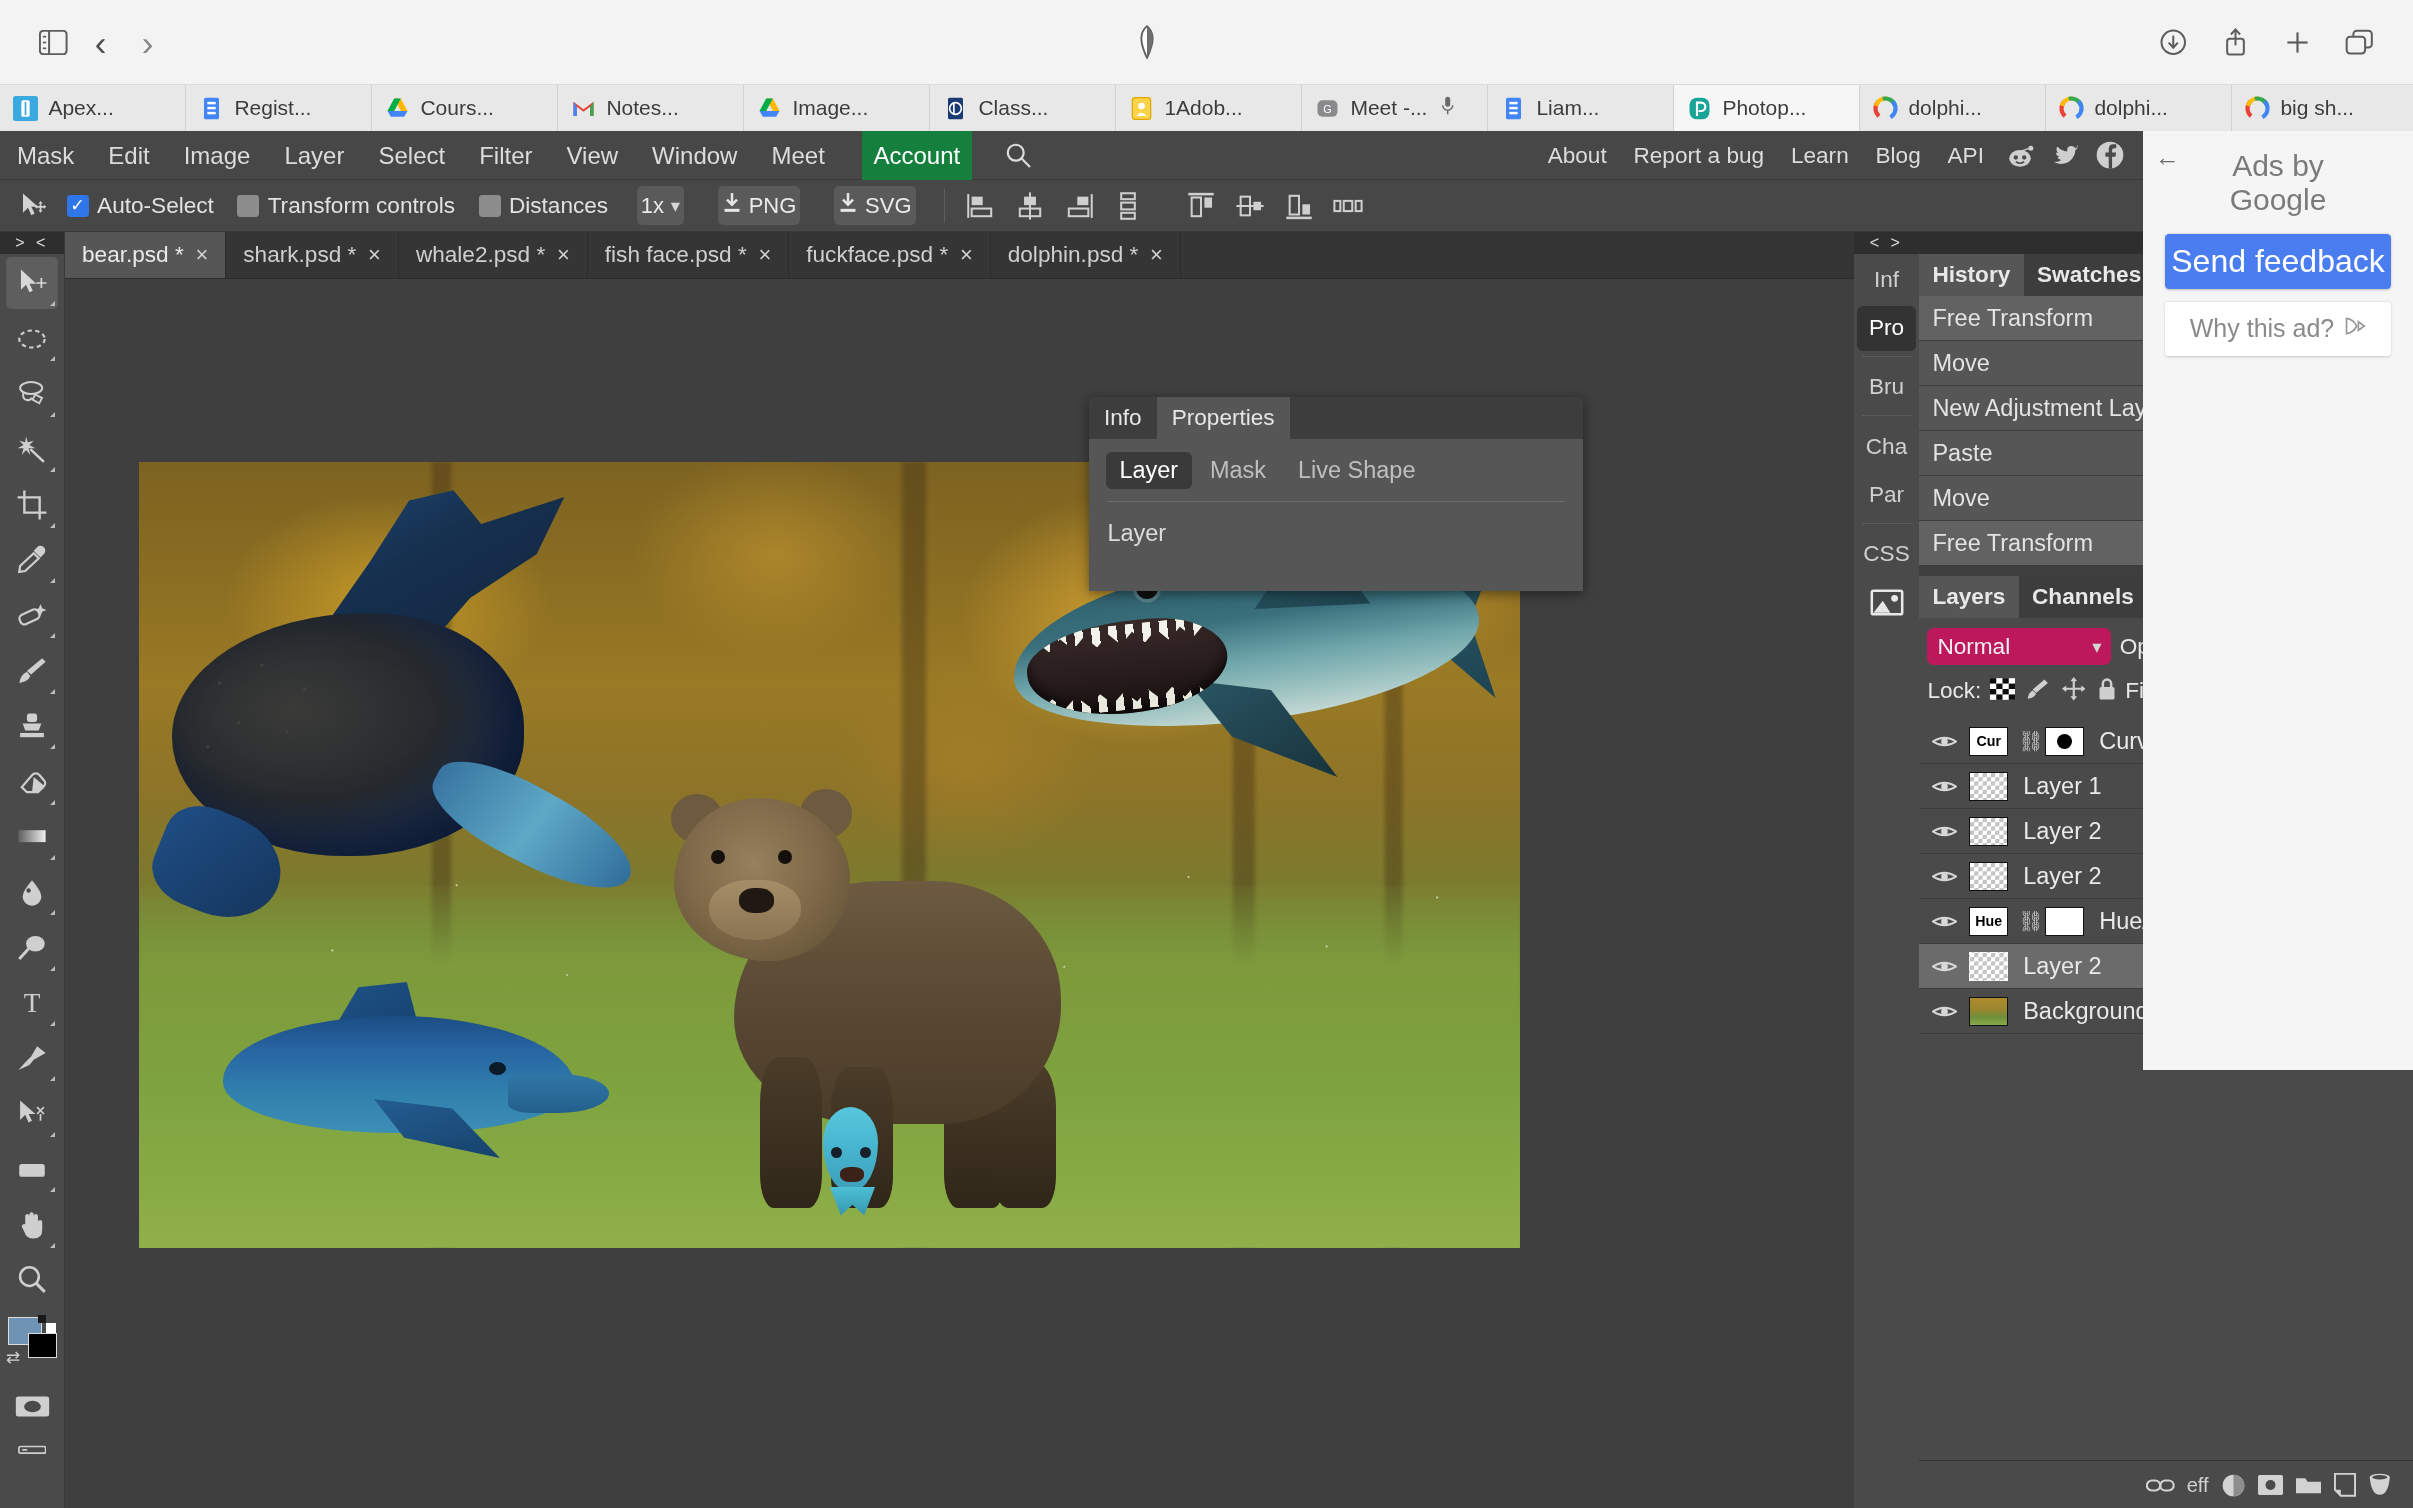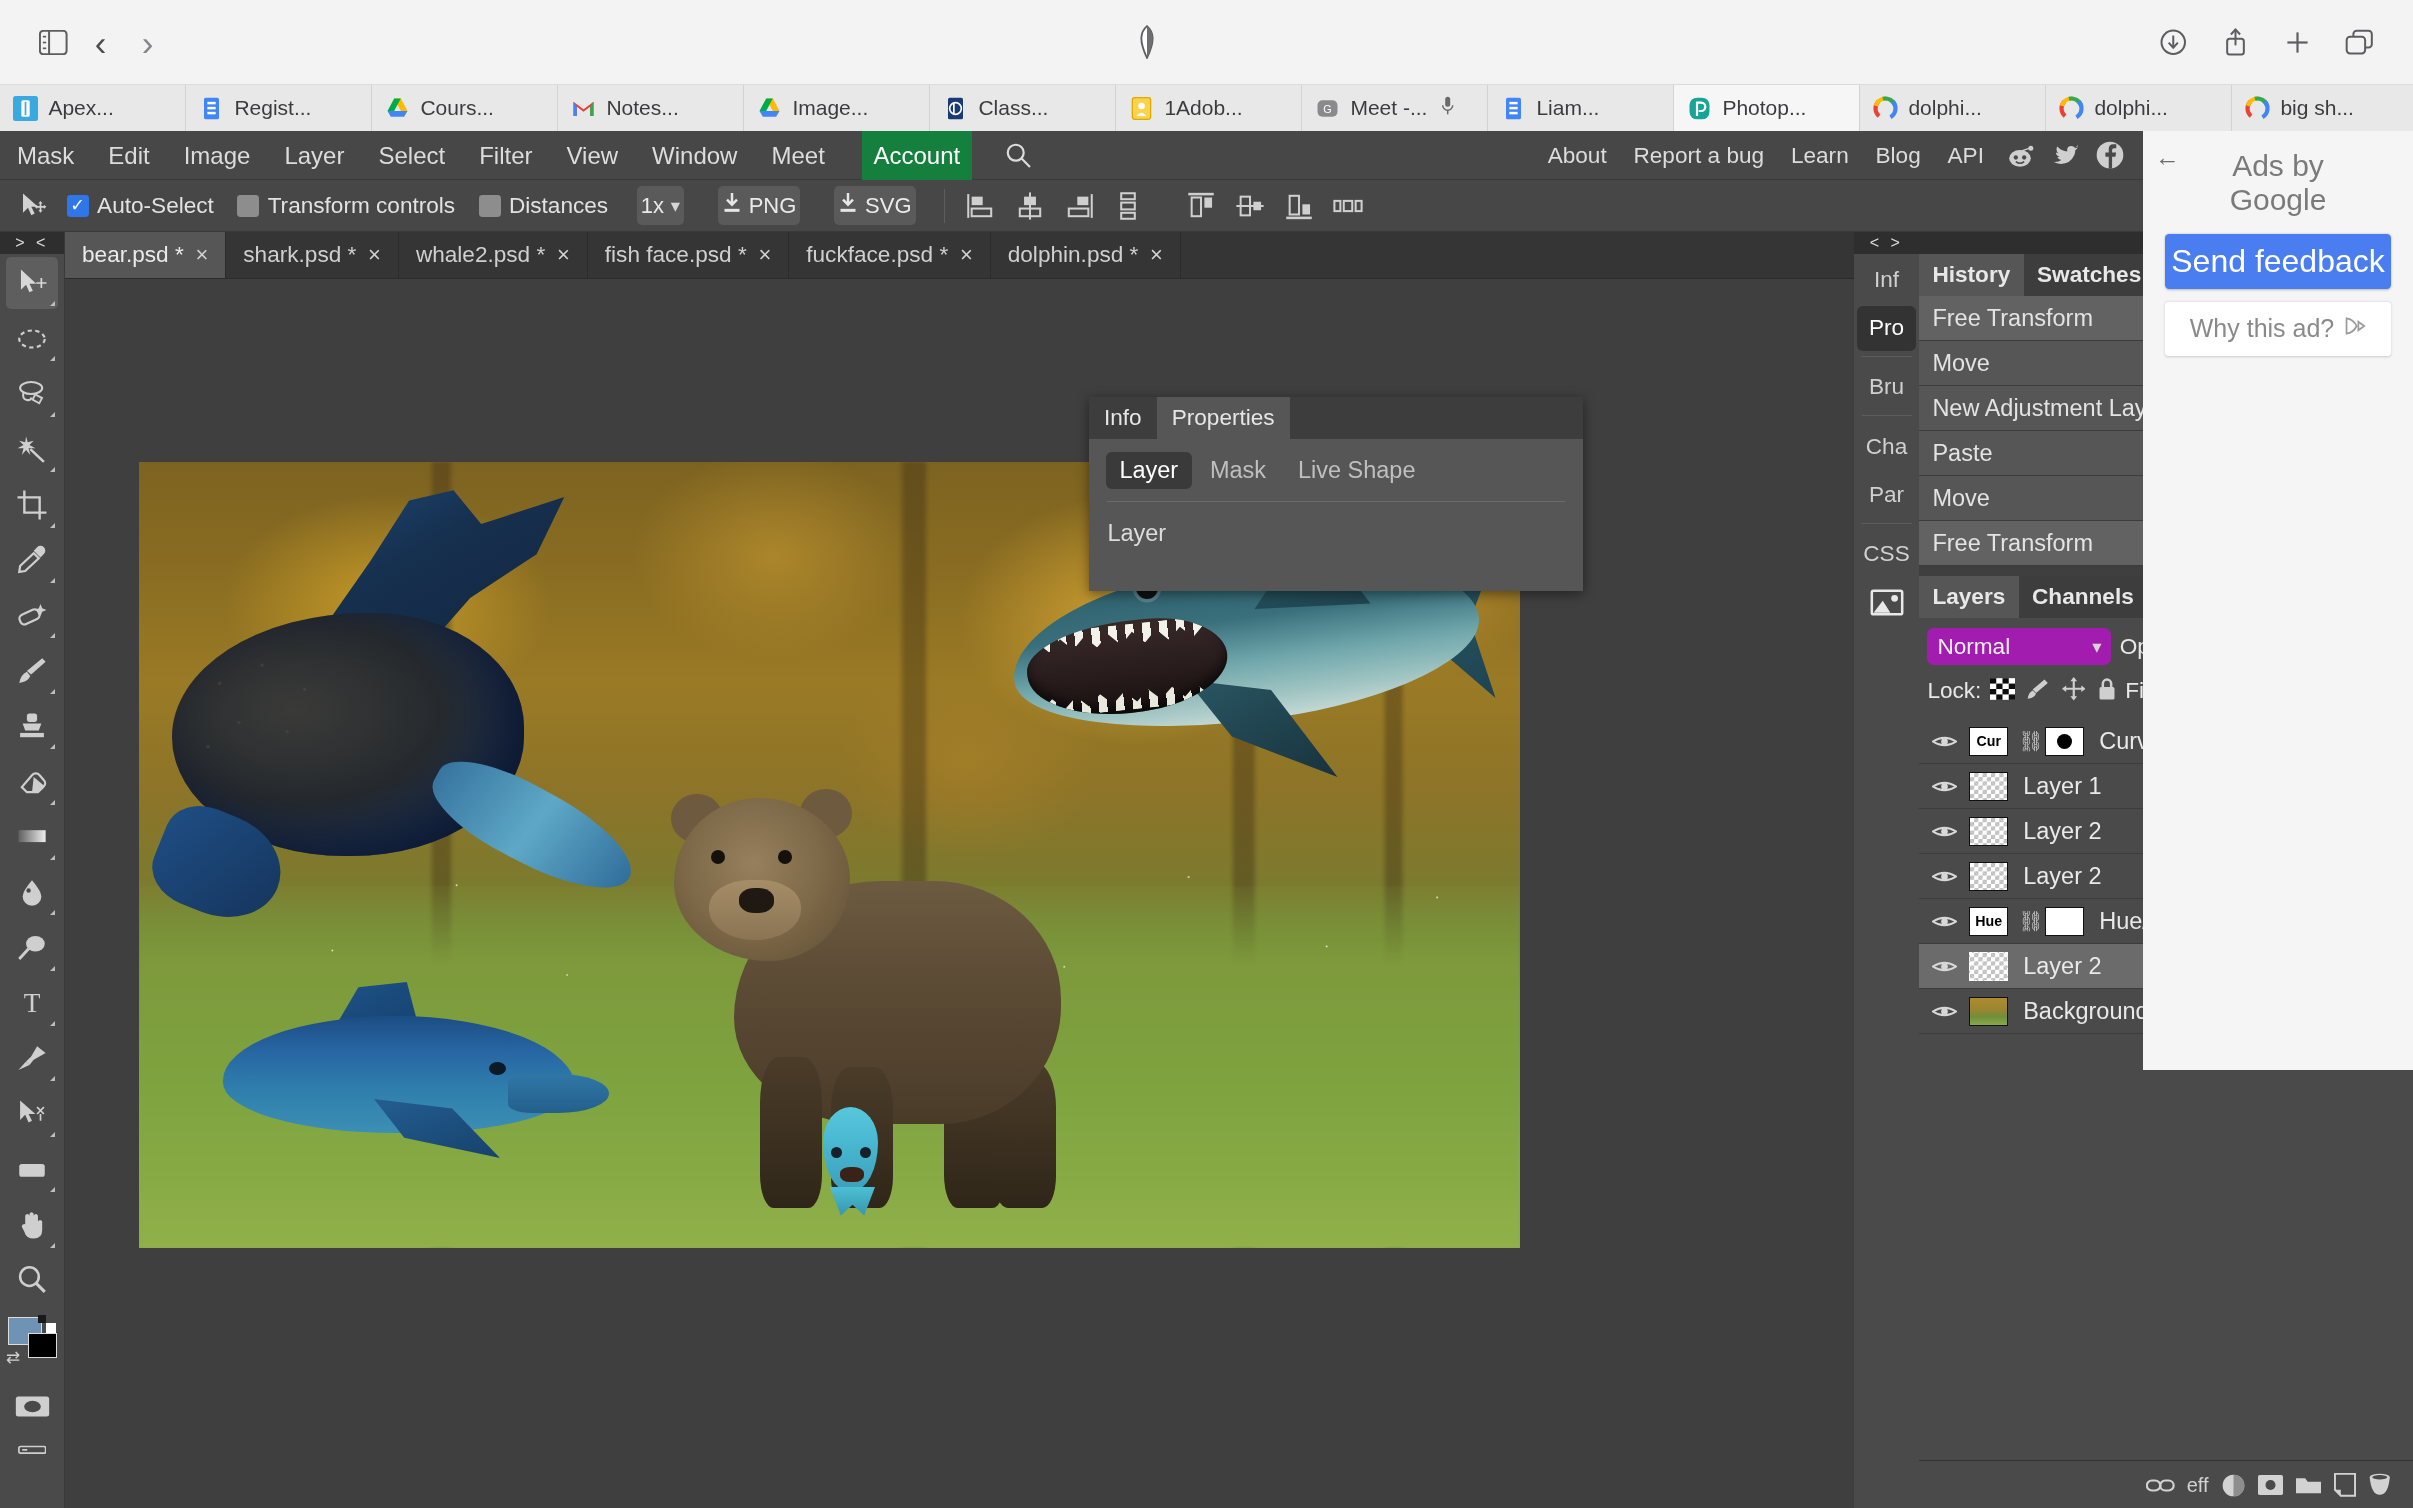--- a/index.html
+++ b/index.html
@@ -330,21 +330,21 @@
     color: #e3e3e3; border-bottom: 0.8px solid #3c3c3c;
   }
   .history-row.hl { background: #626262; }
   .history-scroll { position: absolute; right: 0; top: 0; width: 8.4px; height: 100%; background: #4c4c4c; }
   .history-scroll i { position: absolute; right: 0; top: 10%; width: 8.4px; height: 72%; background: #2f2f2f; display:block; }
 
   .layers-panel { flex: 1; display: flex; flex-direction: column; background: #3f3f3f; margin-top: 10px; }
   .layer-opts { background: #4a4a4a; padding: 6.7px 8.4px; }
   .lrow { display:flex; align-items:center; gap: 8.4px; height: 44px; }
   .blend-select {
-    width: 184px; height: 37px; background: #a21caf; border-radius: 6.7px; color: #f0f0f0;
+    width: 184px; height: 37px; background: #be185d; border-radius: 6.7px; color: #f0f0f0;
     font-size: 22.6px; display:flex; align-items:center; padding: 0 10px; justify-content: space-between;
   }
   .lbl { font-size: 22.6px; color: #e8e8e8; }
   .numbox { background: #2f2f2f; color: #fff; font-size: 22.6px; padding: 3.4px 8.4px; border-radius: 3.4px; }
   .tri { font-size: 18.4px; color: #d5d5d5; }
   .lockicons { display:flex; align-items:center; gap: 11.7px; }
 
   .layer-list { background: #4a4a4a; flex: 1; overflow: hidden; }
   .layer-item {
     height: 45px; display: flex; align-items: center; gap: 10px;

